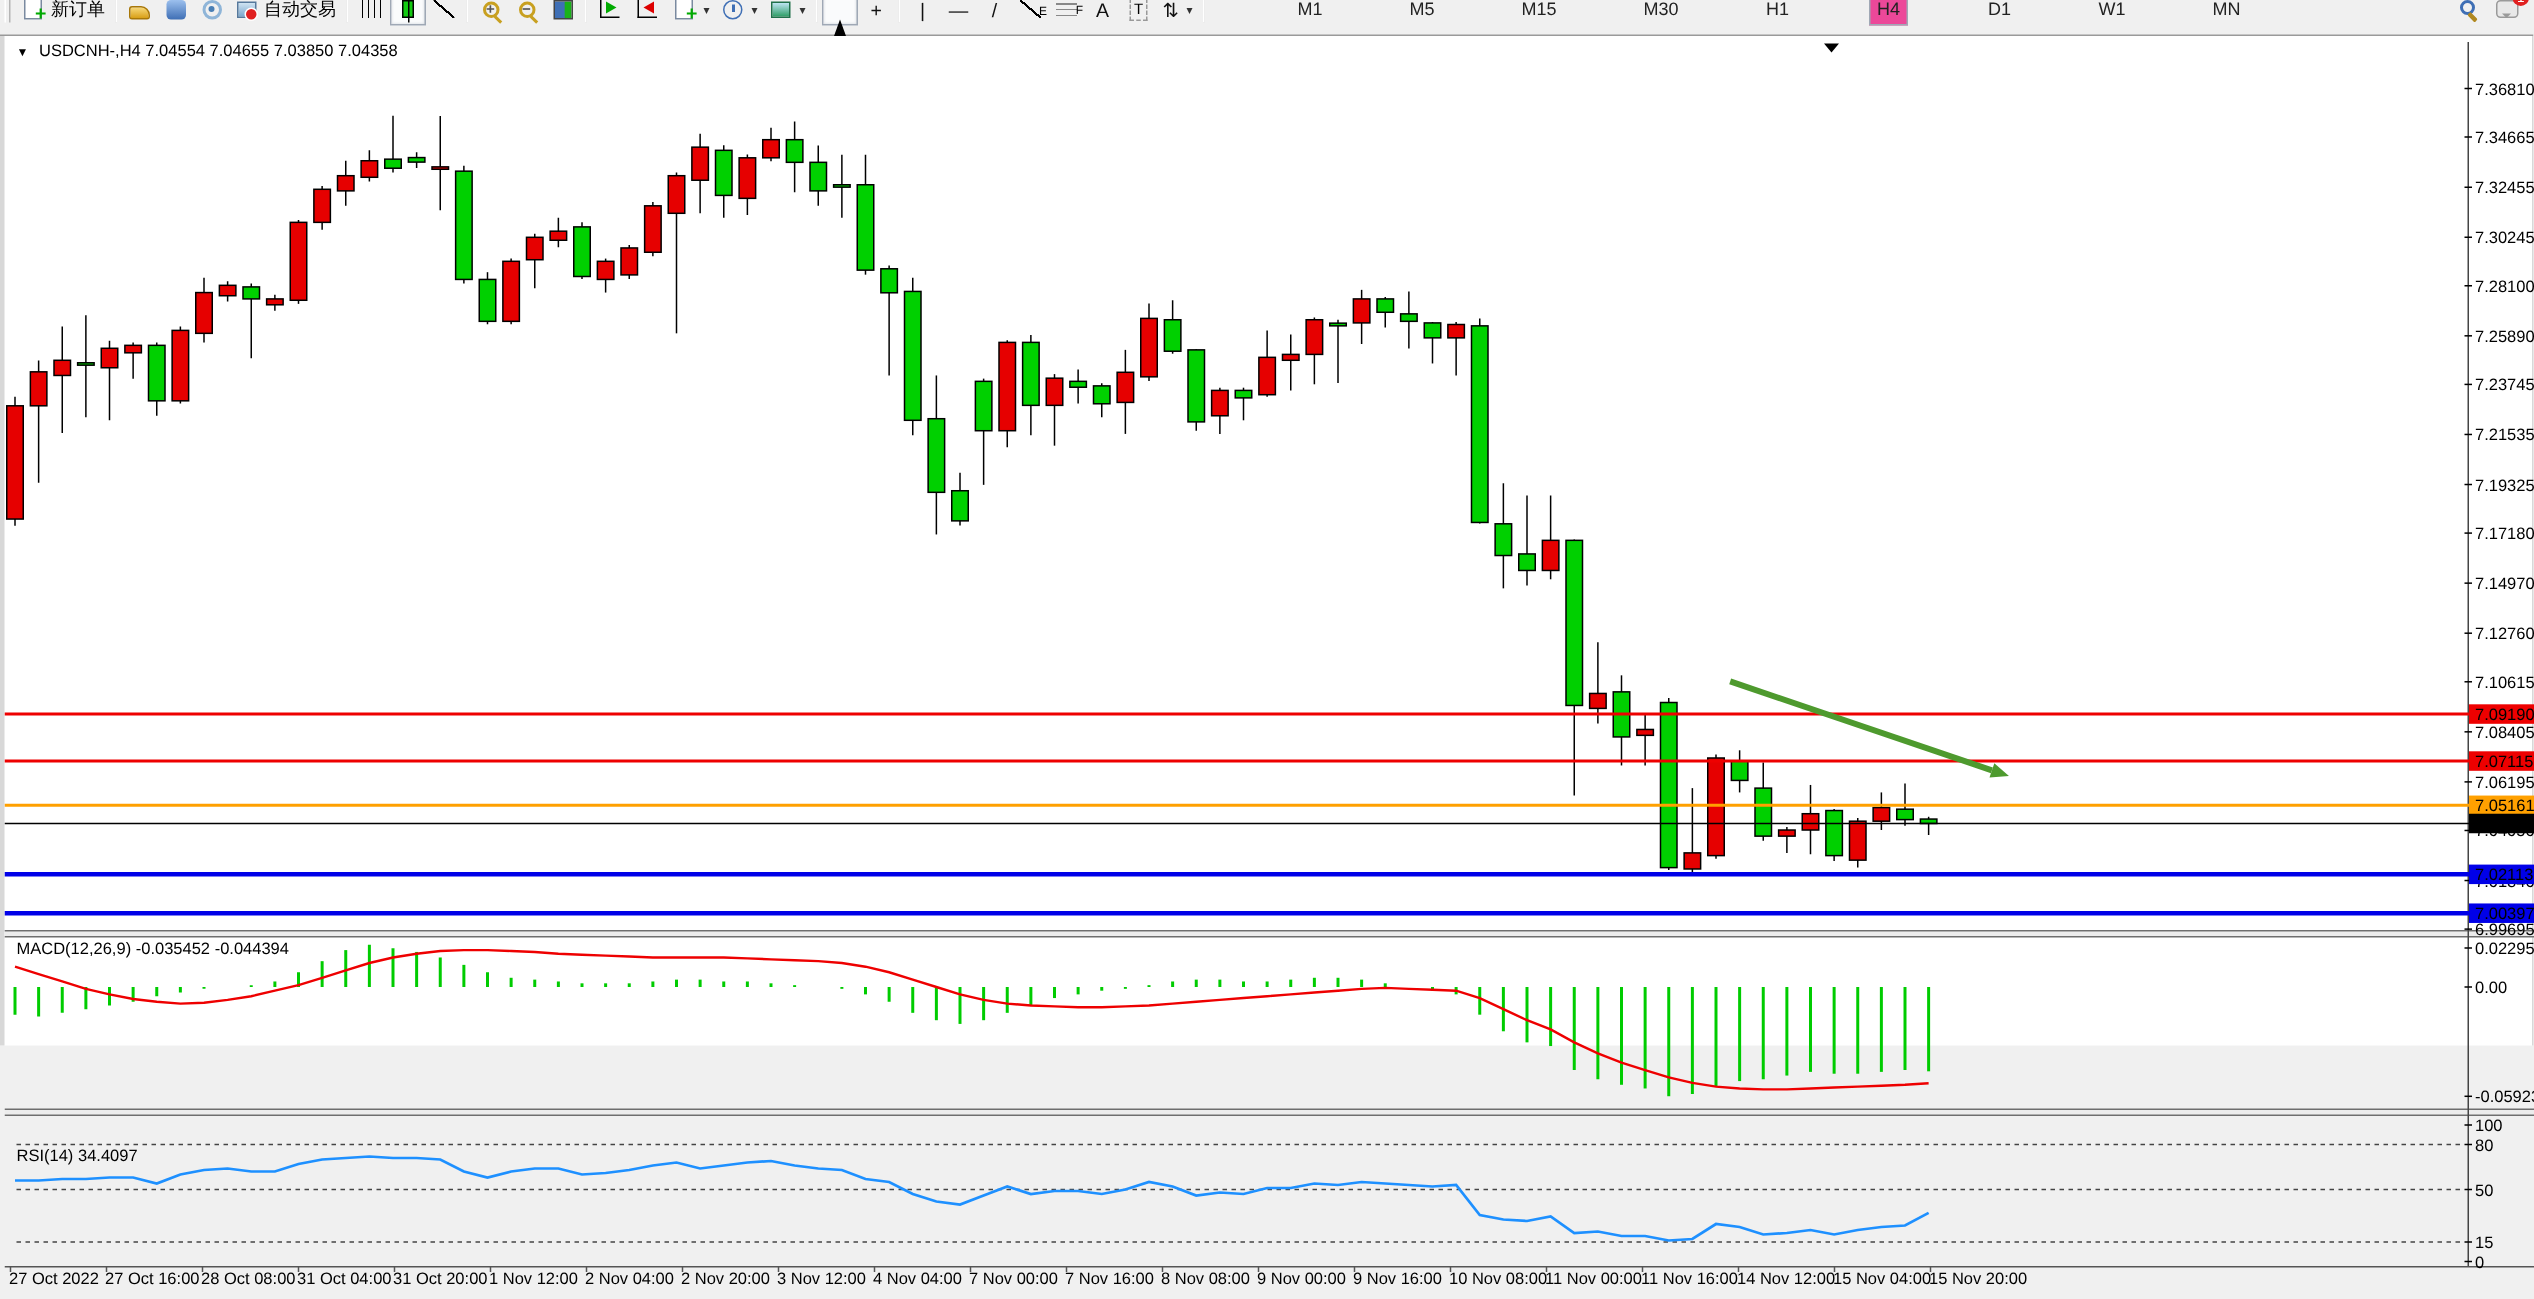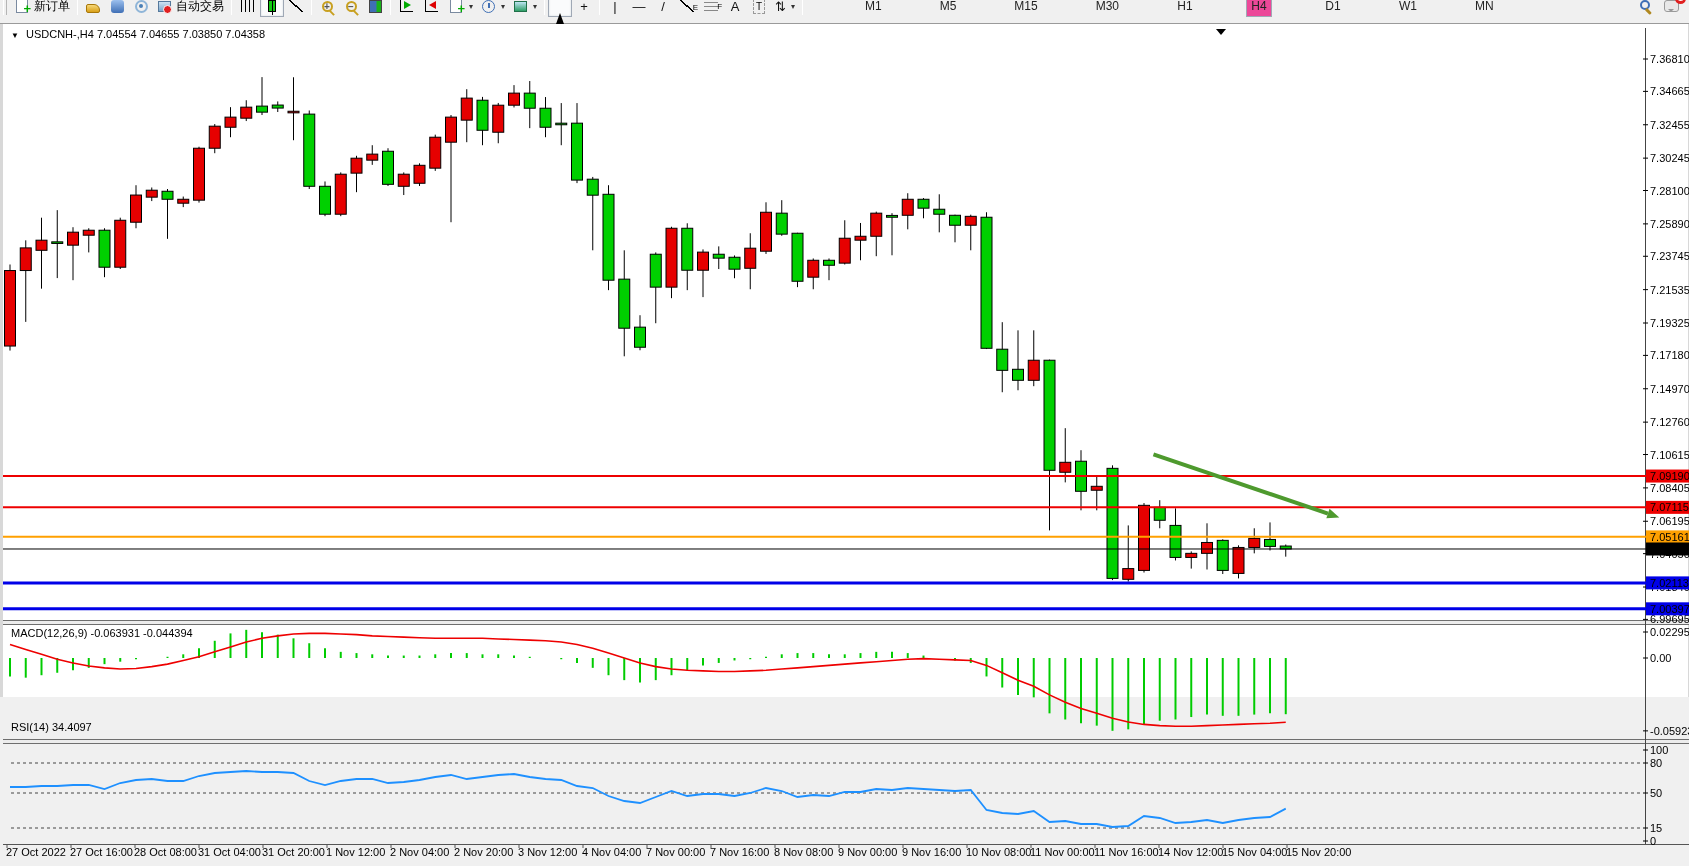--- a/index.html
+++ b/index.html
@@ -190,24 +190,24 @@
 </div>
 
 <div class="chart-window">
   <div class="chart-title">
     <span class="tri">▼</span>
     <span>USDCNH-,H4</span>
     <span>7.04554 7.04655 7.03850 7.04358</span>
   </div>
   <div class="ind-label" style="top:603px">
     <span>MACD(12,26,9)</span>
-    <span>-0.063931</span>
+    <span>-0.035452</span>
     <span>-0.044394</span>
   </div>
-  <div class="ind-label" style="top:697px">
+  <div class="ind-label" style="top:741px">
     <span>RSI(14)</span>
     <span>34.4097</span>
   </div>
   <svg id="chart-svg" width="1689" height="842">
       <rect x="0" y="597" width="1689" height="3" fill="#ececec"></rect>
       <line x1="0" y1="596.5" x2="1689" y2="596.5" stroke="#6e6e6e"></line>
       <line x1="0" y1="600.5" x2="1689" y2="600.5" stroke="#6e6e6e"></line>
       <rect x="0" y="716" width="1689" height="3" fill="#ececec"></rect>
       <line x1="0" y1="715.5" x2="1689" y2="715.5" stroke="#6e6e6e"></line>
       <line x1="0" y1="719.5" x2="1689" y2="719.5" stroke="#6e6e6e"></line>

